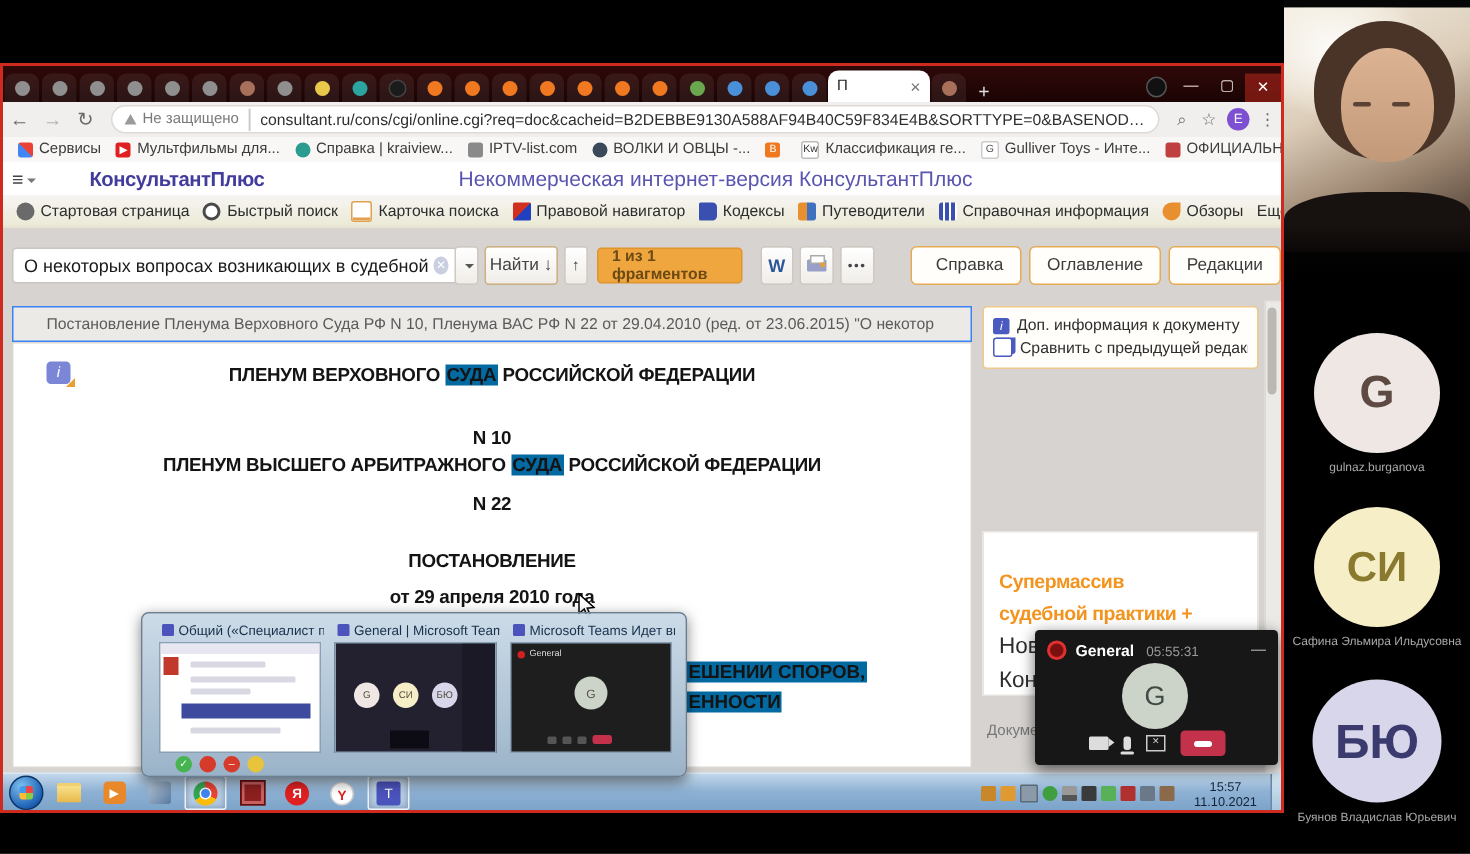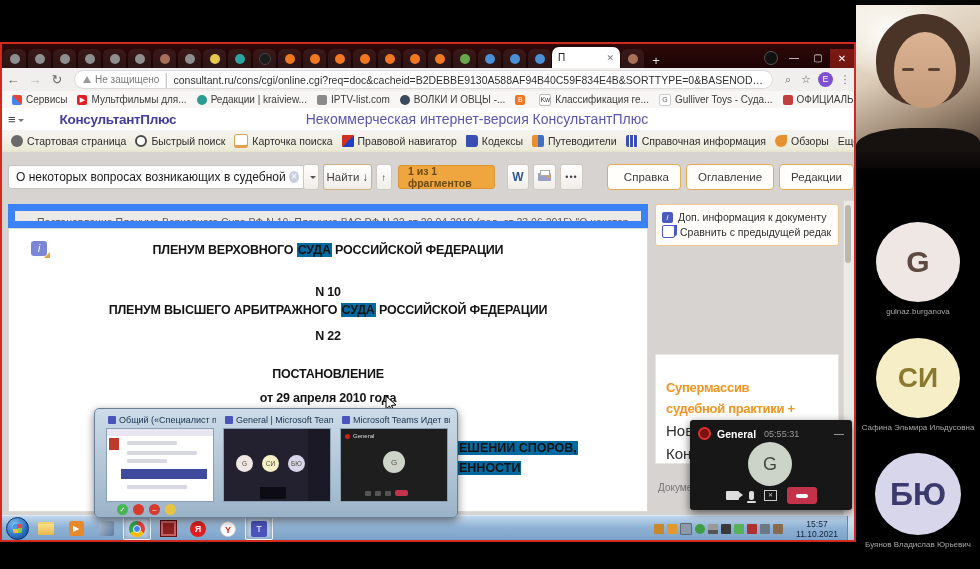--- a/index.html
+++ b/index.html
@@ -97,21 +97,21 @@
   #word-button{width:26px;margin-left:12px;color:#2b579a;font-weight:bold;font-size:12px;}
   #print-button{width:26px;}
   .ico-print{width:13px;height:8px;background:#98a0c8;border-radius:1px;position:relative;}
   .ico-print::before{content:"";position:absolute;left:2px;top:-3px;width:8px;height:4px;background:#fff;border:1px solid #aaa;}
   .ico-print::after{content:"";position:absolute;left:9px;top:2px;width:3px;height:3px;background:#e8a030;}
   #more-button{width:26px;font-size:9px;letter-spacing:1px;}
   .doc-btn{height:24px;background:#fffefb;border:1px solid #e5aa55;border-radius:4px;color:#3c3c3c;font-size:11.5px;
            display:flex;align-items:center;padding:0 11px;margin-left:5px;}
   #doc-btn-1{margin-left:24px;padding-left:16px;}
   
-  #doc-titlebar{left:6px;top:160px;width:640px;height:24px;background:#eceae7;border:7px solid #3b82f6;box-sizing:border-box;
+  #doc-titlebar{left:6px;top:160px;width:640px;height:24px;background:#eceae7;border:1px solid #3b82f6;box-sizing:border-box;
                 color:#5a5a5a;font-size:10.5px;line-height:22px;padding:0 0 0 22px;white-space:nowrap;overflow:hidden;}
   
   #doc-body{left:6px;top:184px;width:640px;height:284px;background:#fff;border:1px solid #dcd9d5;box-sizing:border-box;
             color:#141414;overflow:hidden;}
   .doc-line{position:absolute;left:0;width:100%;text-align:center;font-weight:bold;font-size:12.5px;letter-spacing:-.2px;}
   .hl{background:#0369a1;padding:0 1px;}
   #doc-info-icon{position:absolute;left:22px;top:12px;width:16px;height:15px;background:#7b86d6;border-radius:3px;color:#fff;
                  font-size:10px;font-style:italic;text-align:center;line-height:15px;}
   #doc-info-icon::after{content:"";position:absolute;right:-3px;bottom:-2px;width:0;height:0;
                  border-left:6px solid transparent;border-bottom:6px solid #e8a030;}
@@ -321,41 +321,41 @@
       <div class="bm">
           <span class="bm-ico"></span>
           <span>Сервисы</span>
         </div>
       <div class="bm">
           <span class="bm-ico">▶</span>
           <span>Мультфильмы для...</span>
         </div>
       <div class="bm">
           <span class="bm-ico"></span>
-          <span>Редакции | kraiview...</span>
+          <span>Справка | kraiview...</span>
         </div>
       <div class="bm">
           <span class="bm-ico"></span>
           <span>IPTV-list.com</span>
         </div>
       <div class="bm">
           <span class="bm-ico"></span>
           <span>ВОЛКИ И ОВЦЫ -...</span>
         </div>
       <div class="bm">
           <span class="bm-ico">B</span>
           <span></span>
         </div>
       <div class="bm">
           <span class="bm-ico">Kw</span>
           <span>Классификация ге...</span>
         </div>
       <div class="bm">
           <span class="bm-ico">G</span>
-          <span>Gulliver Toys - Суда...</span>
+          <span>Gulliver Toys - Инте...</span>
         </div>
       <div class="bm">
           <span class="bm-ico"></span>
           <span>ОФИЦИАЛЬНЫЙ...</span>
         </div>
 
     </div>
 
     <div id="cp-header" class="abs">
       <span id="hamburger">≡</span>

